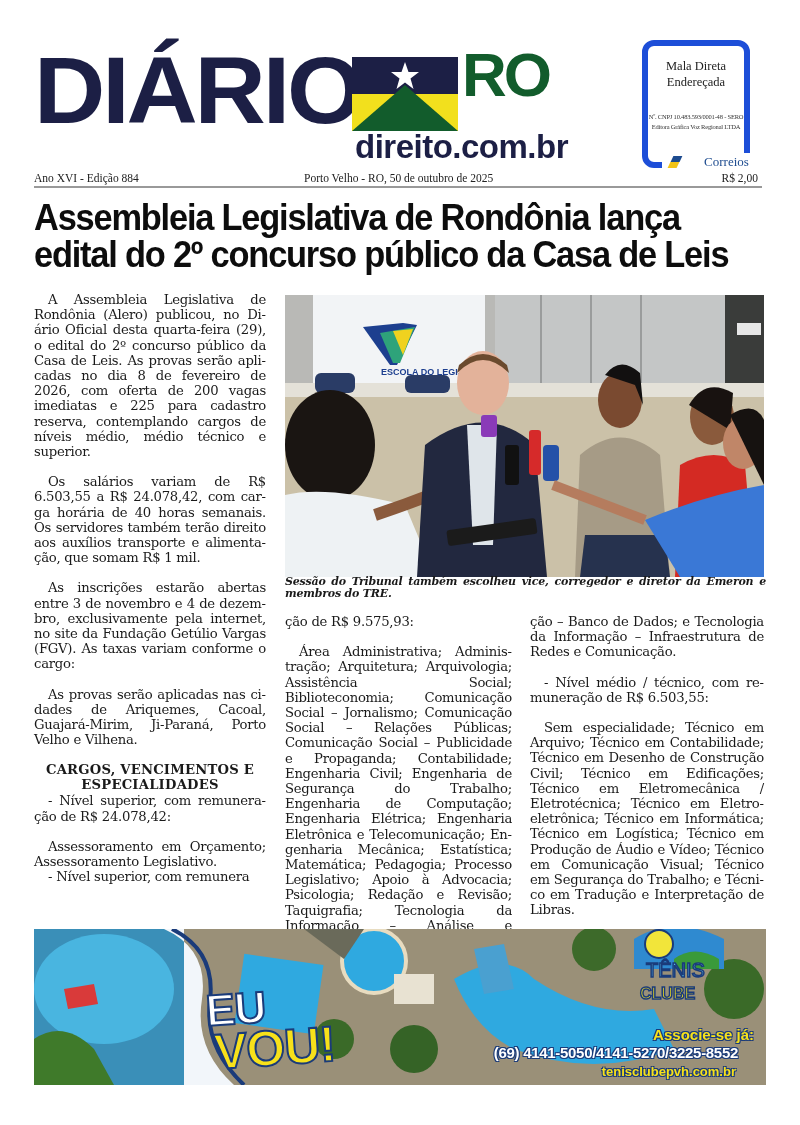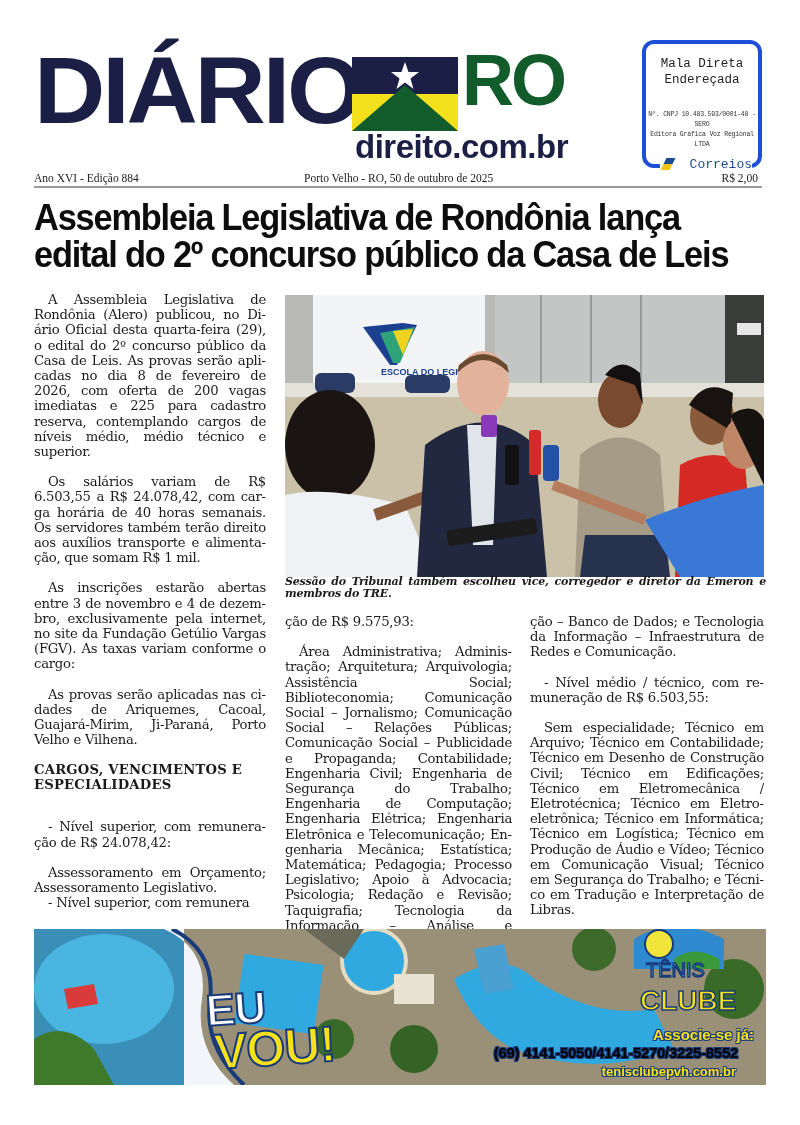--- a/index.html
+++ b/index.html
@@ -6,24 +6,24 @@
   html, body { width: 800px; height: 1125px; background: #ffffff; overflow: hidden; }
   body { position: relative; font-family: "DejaVu Serif", serif; color: #1a1a1a; }
 
   
   .masthead { position: absolute; left: 0; top: 0; width: 800px; height: 190px; }
   .logo-diario { position: absolute; left: 34px; top: 44px; font-family: "Liberation Sans", sans-serif; font-weight: 900; font-size: 94px; letter-spacing: -3px; color: #1c1f45; line-height: 1; transform: scaleX(1.05); transform-origin: left top; }
   .logo-flag { position: absolute; left: 352px; top: 57px; width: 106px; height: 74px; overflow: hidden; }
   .logo-flag .blue { position: absolute; left: 0; top: 0; width: 106px; height: 37px; background: #1c1f45; }
   .logo-flag .yellow { position: absolute; left: 0; top: 37px; width: 106px; height: 37px; background: #f2e01d; }
   .logo-flag .tri { position: absolute; left: 0; top: 0; width: 106px; height: 74px; }
-  .logo-ro { position: absolute; left: 462px; top: 44px; font-family: "Liberation Sans", sans-serif; font-weight: 900; font-size: 72px; letter-spacing: -3px; color: #125c2c; line-height: 1; }
+  .logo-ro { position: absolute; left: 462px; top: 44px; font-family: "Liberation Sans", sans-serif; font-weight: 900; font-size: 62px; letter-spacing: -3px; color: #125c2c; line-height: 1; }
   .logo-url { position: absolute; left: 355px; top: 128px; font-family: "Liberation Sans", sans-serif; font-weight: 700; font-size: 33px; color: #1c1f45; letter-spacing: -0.5px; }
 
-  .mail-box { position: absolute; left: 642px; top: 40px; width: 120px; height: 128px; border: 4px solid #1d4ed8; border-radius: 12px; text-align: center; font-family: Liberation Mono, monospace; }
+  .mail-box { position: absolute; left: 642px; top: 40px; width: 108px; height: 128px; border: 6px solid #1d4ed8; border-radius: 12px; text-align: center; font-family: Liberation Serif, serif; }
   .mail-box .mb-title { margin-top: 12px; font-size: 12.5px; line-height: 16px; color: #222; }
   .mail-box .mb-cnpj { margin-top: 22px; font-size: 6.5px; line-height: 10px; color: #333; letter-spacing: -0.2px; }
   .mail-box .mb-correios { position: absolute; left: 14px; bottom: -9px; width: 92px; background: #fff; font-size: 13px; color: #1d4b8f; display: flex; align-items: center; justify-content: center; gap: 21px; height: 18px; }
   .correios-mark { width: 16px; height: 13px; position: relative; }
   .correios-mark i { position: absolute; display: block; width: 9px; height: 6px; transform: skewX(-25deg); }
 
   .dateline { position: absolute; left: 34px; top: 172px; width: 728px; height: 16px; font-family: Liberation Serif, serif; font-size: 11.5px; color: #222; border-bottom: 2px solid #999; }
   .dateline .d-left { position: absolute; left: 0; top: 0; }
   .dateline .d-center { position: absolute; left: 270px; top: 0; }
   .dateline .d-right { position: absolute; right: 4px; top: 0; }
@@ -31,37 +31,37 @@
   
   .headline { position: absolute; left: 34px; top: 199px; width: 740px; font-family: "Liberation Sans", sans-serif; font-weight: 900; font-size: 37px; line-height: 37px; color: #0d0d0d; letter-spacing: -1.3px; transform: scaleX(0.93); transform-origin: left top; white-space: nowrap; }
 
   
   .col { position: absolute; font-family: "DejaVu Serif", serif; font-size: 13.2px; line-height: 15.2px; color: #1a1a1a; text-align: justify; hyphens: manual; letter-spacing: -0.25px; }
   .col p { margin-bottom: 15px; text-indent: 14px; }
   .col p.noind { text-indent: 0; }
   .col p.tight { margin-bottom: 0; }
   .col .bullets { margin-bottom: 15px; }
   .col .bullets div { text-indent: 0; }
-  .col h3 { font-family: "DejaVu Serif", serif; font-weight: 700; font-size: 13.2px; line-height: 15px; text-align: left; margin-bottom: 27px; letter-spacing: 0.2px; }
+  .col h3 { font-family: "DejaVu Serif", serif; font-weight: 700; font-size: 13.2px; line-height: 15px; text-align: center; margin-bottom: 1px; letter-spacing: 0.2px; }
   .col1 { left: 34px; top: 292px; width: 232px; }
   .col2 { left: 285px; top: 614px; width: 227px; }
   .col3 { left: 530px; top: 614px; width: 234px; }
 
   
   .photo { position: absolute; left: 285px; top: 295px; width: 479px; height: 282px; overflow: hidden; background: #c9c4b8; }
   .caption { position: absolute; left: 285px; top: 576px; width: 481px; font-family: "DejaVu Serif", serif; font-style: italic; font-weight: 700; font-size: 11px; line-height: 12px; color: #1a1a1a; text-align: justify; letter-spacing: -0.2px; }
 
   
   .ad { position: absolute; left: 34px; top: 929px; width: 732px; height: 156px; overflow: hidden; background: #8b8472; }
   .ad-eu { position: absolute; left: 172px; top: 55px; font-family: "Liberation Sans", sans-serif; font-weight: 900; font-size: 44px; color: #fff; -webkit-text-stroke: 2px #1a3b7a; letter-spacing: -1px; transform: rotate(-4deg); }
   .ad-vou { position: absolute; left: 180px; top: 90px; font-family: "Liberation Sans", sans-serif; font-weight: 900; font-size: 50px; color: #f7e11a; -webkit-text-stroke: 2px #1a3b7a; letter-spacing: -1px; transform: rotate(-4deg); }
   .ad-brand1 { position: absolute; left: 612px; top: 30px; font-family: "Liberation Sans", sans-serif; font-weight: 400; font-size: 20px; color: #5fc3ea; -webkit-text-stroke: 1.5px #1a3b7a; letter-spacing: 0px; }
-  .ad-brand2 { position: absolute; left: 606px; top: 56px; font-family: "Liberation Sans", sans-serif; font-weight: 900; font-size: 28px; color: #f7e11a; -webkit-text-stroke: 1.5px #1a3b7a; }
+  .ad-brand2 { position: absolute; left: 606px; top: 56px; font-family: "Liberation Sans", sans-serif; font-weight: 900; font-size: 16px; color: #f7e11a; -webkit-text-stroke: 1.5px #1a3b7a; }
   .ad-cta { position: absolute; right: 12px; top: 97px; font-family: "Liberation Sans", sans-serif; font-weight: 700; font-size: 15px; color: #f7e11a; text-shadow: 1px 1px 0 #1a3b7a, -1px -1px 0 #1a3b7a, 1px -1px 0 #1a3b7a, -1px 1px 0 #1a3b7a; }
-  .ad-phone { position: absolute; right: 28px; top: 115px; font-family: "Liberation Sans", sans-serif; font-weight: 700; font-size: 15px; color: #000000; letter-spacing: -0.3px; text-shadow: 1px 1px 0 #1a3b7a, -1px -1px 0 #1a3b7a, 1px -1px 0 #1a3b7a, -1px 1px 0 #1a3b7a; }
+  .ad-phone { position: absolute; right: 28px; top: 115px; font-family: "Liberation Sans", sans-serif; font-weight: 700; font-size: 15px; color: #ffffff; letter-spacing: -0.3px; text-shadow: 1px 1px 0 #1a3b7a, -1px -1px 0 #1a3b7a, 1px -1px 0 #1a3b7a, -1px 1px 0 #1a3b7a; }
   .ad-site { position: absolute; right: 30px; top: 135px; font-family: "Liberation Sans", sans-serif; font-weight: 700; font-size: 13px; color: #f7e11a; text-shadow: 1px 1px 0 #1a3b7a, -1px -1px 0 #1a3b7a, 1px -1px 0 #1a3b7a, -1px 1px 0 #1a3b7a; }
 </style>
 </head>
 <body>
 
 <header class="masthead">
   <div class="logo-diario">DIÁRIO</div>
   <div class="logo-flag">
     <div class="blue"></div>
     <div class="yellow"></div>

